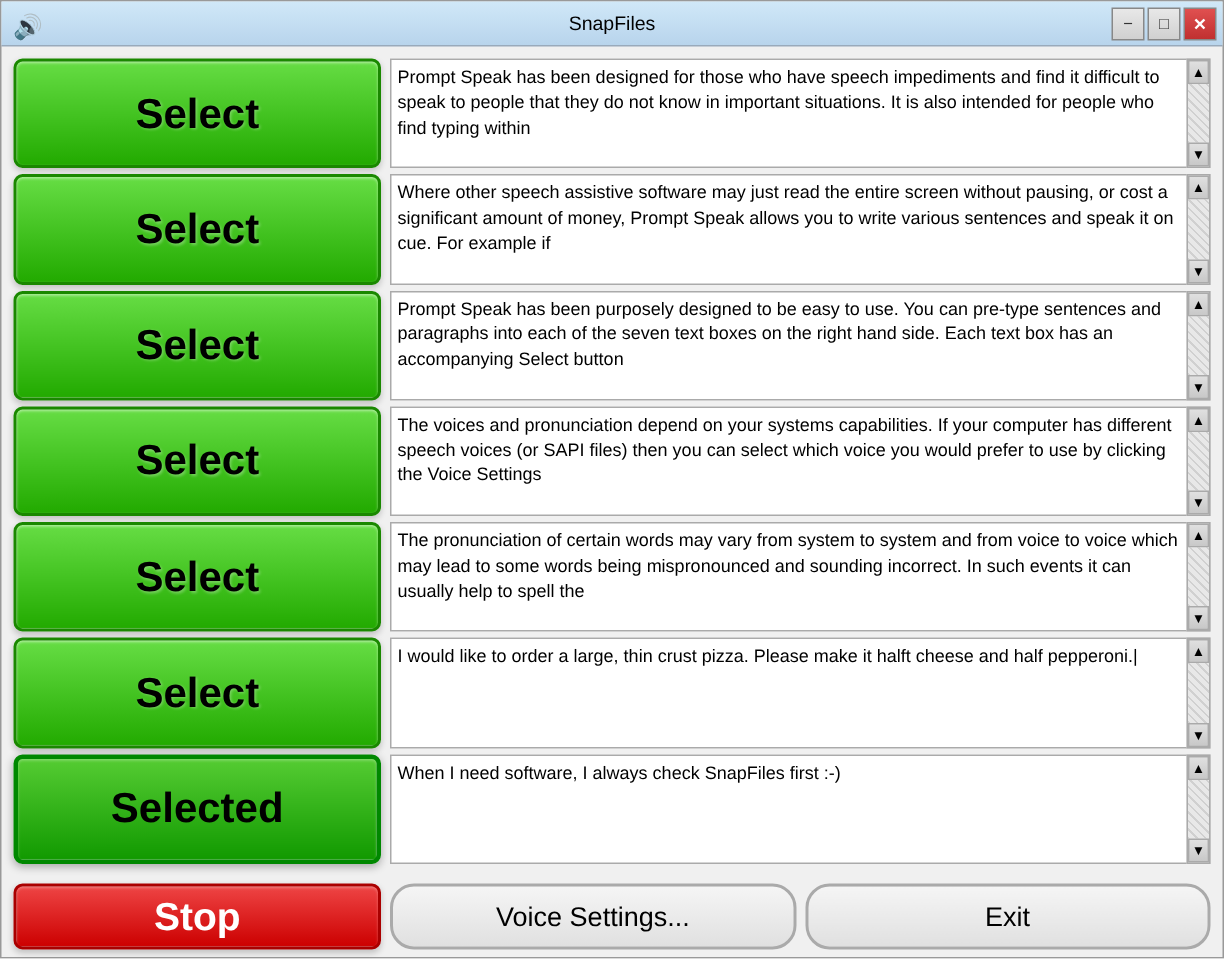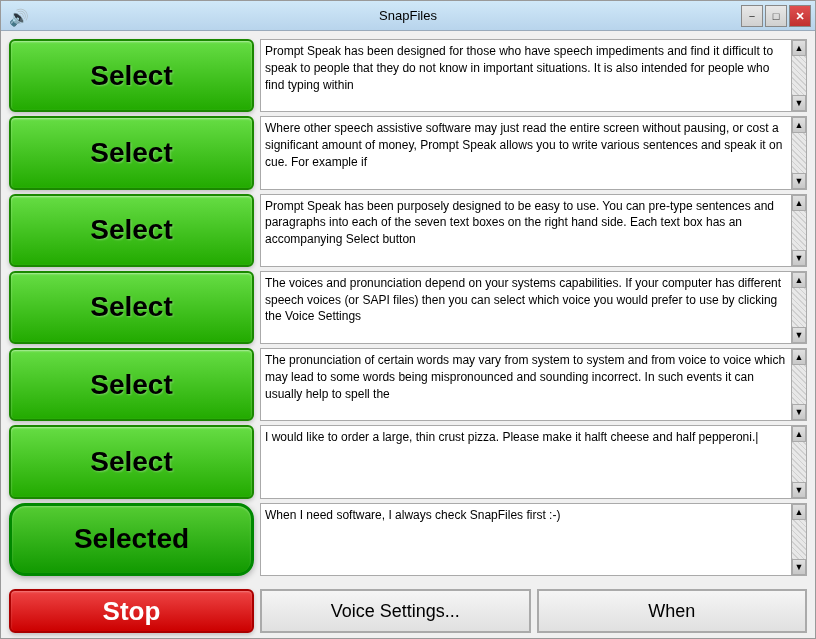--- a/index.html
+++ b/index.html
@@ -103,21 +103,21 @@
       text-shadow: 1px 1px 2px rgba(255,255,255,0.3);
       box-shadow: inset 0 1px 2px rgba(255,255,255,0.5), 0 2px 4px rgba(0,0,0,0.2);
     }
 
     .selected-btn {
       width: 245px;
       min-width: 245px;
       height: 100%;
       background: linear-gradient(to bottom, #55cc33, #119900);
       border: 3px solid #008800;
-      border-radius: 16px;
+      border-radius: 6px;
       color: #000;
       font-size: 28px;
       font-weight: bold;
       cursor: pointer;
       box-shadow: inset 0 1px 2px rgba(255,255,255,0.3), 0 2px 6px rgba(0,0,0,0.3);
     }
 
     .text-area-wrapper {
       flex: 1;
       position: relative;
@@ -192,21 +192,21 @@
       font-weight: bold;
       cursor: pointer;
       box-shadow: inset 0 1px 2px rgba(255,255,255,0.3), 0 2px 4px rgba(0,0,0,0.2);
     }
 
     .action-btn {
       flex: 1;
       height: 44px;
       background: linear-gradient(to bottom, #f5f5f5, #e0e0e0);
       border: 2px solid #aaa;
-      border-radius: 0;
+      border-radius: 16px;
       color: #000;
       font-size: 18px;
       cursor: pointer;
       font-family: 'Segoe UI', Tahoma, sans-serif;
     }
   </style>
 </head>
 <body>
 
 <div class="window">
@@ -305,15 +305,15 @@
           <div class="sb-down">▼</div>
         </div>
       </div>
     </div>
 
   </div>
 
   <div class="bottom-bar">
     <button class="stop-btn">Stop</button>
     <button class="action-btn">Voice Settings...</button>
-    <button class="action-btn">When</button>
+    <button class="action-btn">Exit</button>
   </div>
 </div>
 
 </body></html>

